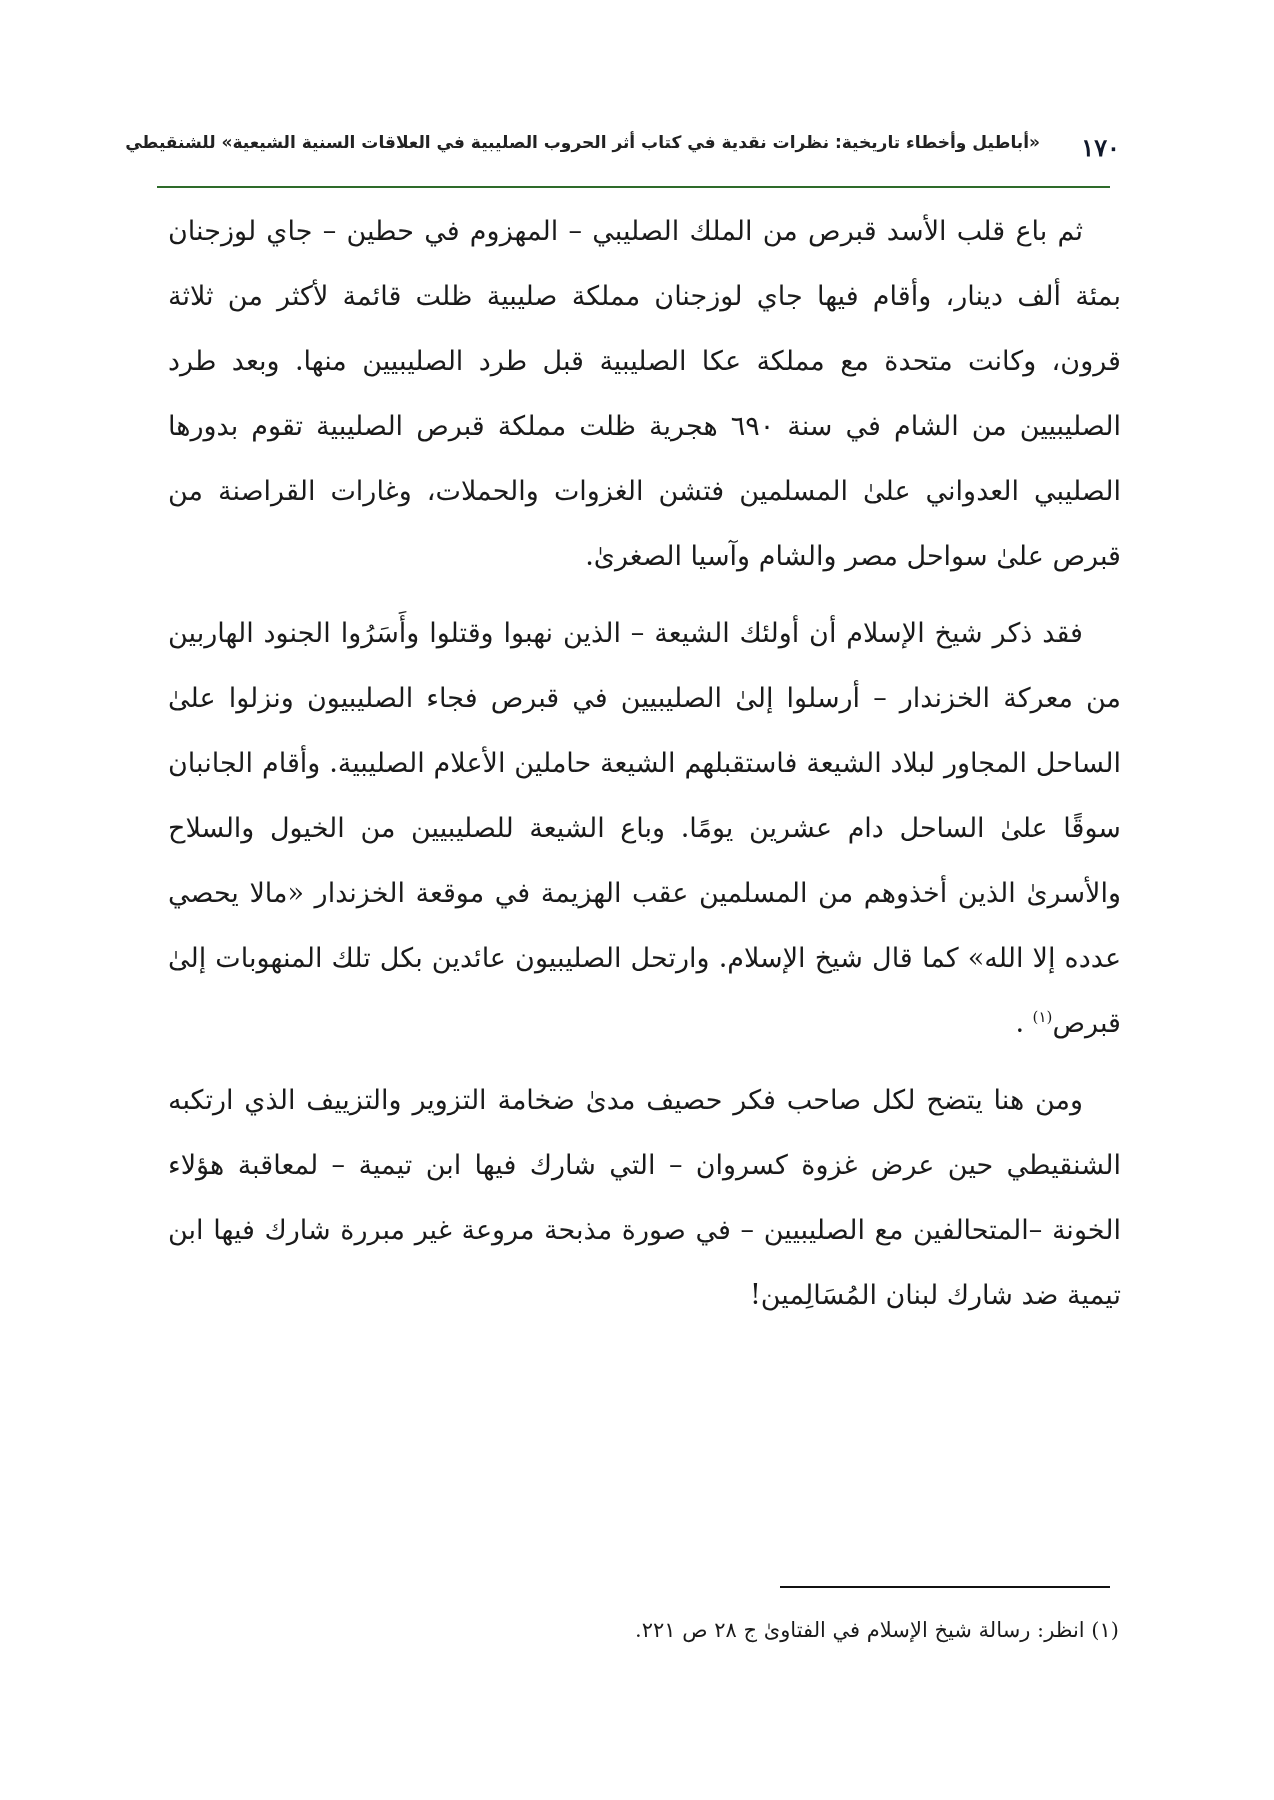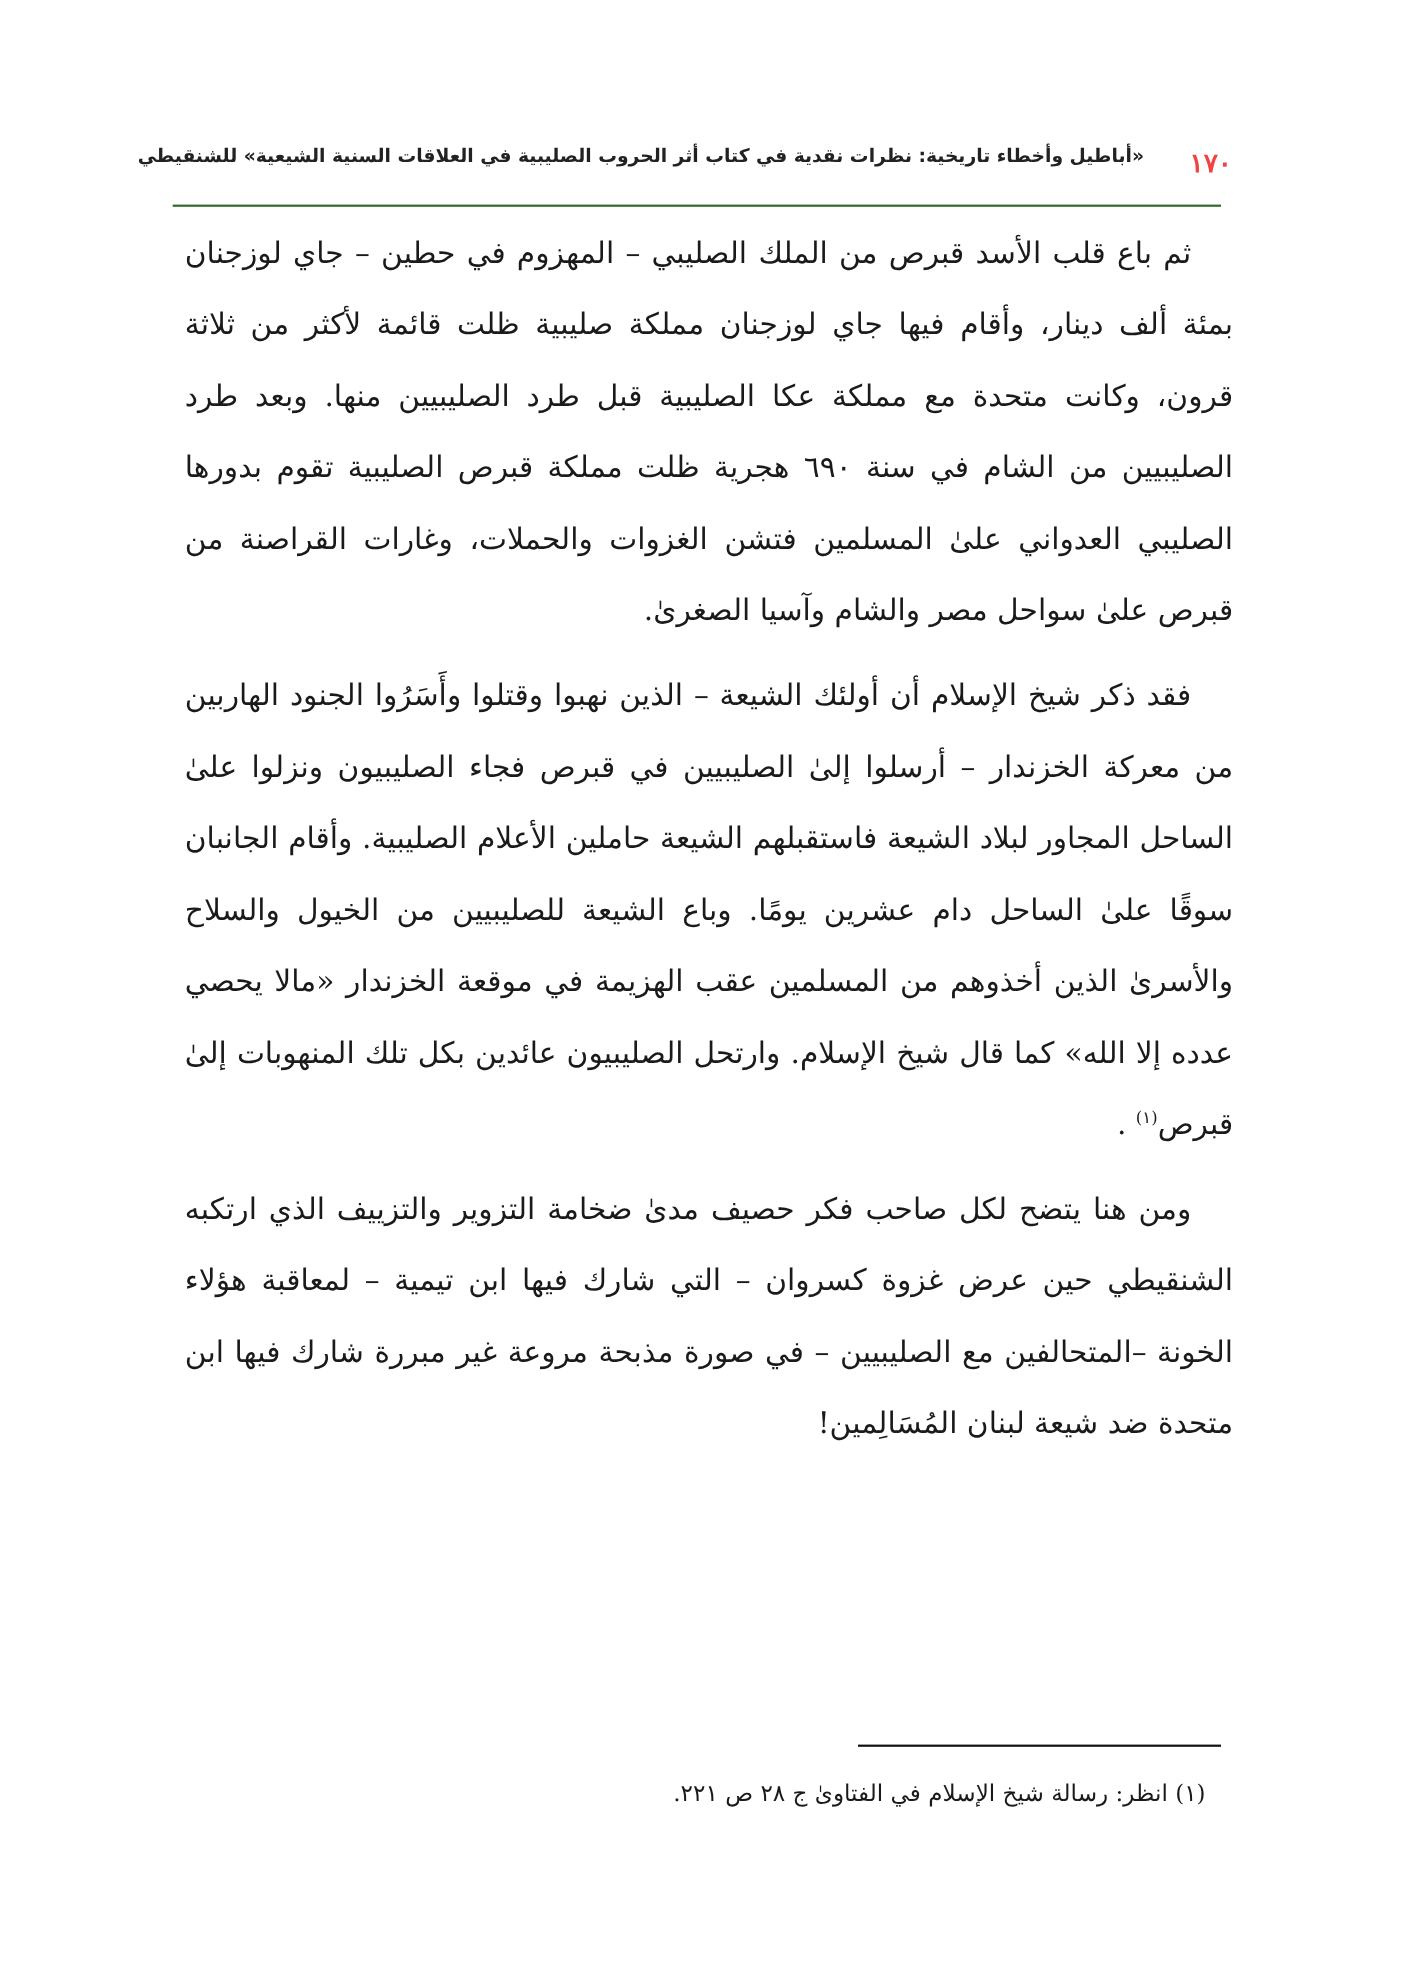--- a/index.html
+++ b/index.html
@@ -10,21 +10,21 @@
     }
     .page { position: absolute; left: 0; top: 0; width: 1274px; height: 1800px; }
 
     .running-head {
       position: absolute; left: 157px; top: 128px; width: 953px; height: 40px;
       direction: rtl;
     }
     .page-number {
       position: absolute; right: -10px; top: 6px;
       font-family: Liberation Sans, sans-serif; font-weight: bold;
-      font-size: 24px; color: #ef4444;
+      font-size: 24px; color: #0f172a;
     }
     .head-title {
       position: absolute; right: 70px; top: 4px;
       font-family: "DejaVu Sans", sans-serif; font-weight: bold;
       font-size: 17px; color: #222; white-space: nowrap;
     }
     .head-rule {
       position: absolute; left: 157px; top: 186px; width: 953px; height: 2px;
       background: #2e6b2a;
     }
@@ -35,38 +35,38 @@
       font-size: 27px; line-height: 65px; margin-left: 11px;
     }
     .body-text p { margin: 0 0 12px 0; text-indent: 38px; text-align-last: right; }
     sup.fn-ref { font-size: 15px; line-height: 0; }
 
     .fn-rule {
       position: absolute; left: 780px; top: 1586px; width: 330px; height: 2px;
       background: #111;
     }
     .footnote {
-      position: absolute; left: 143px; top: 1614px; width: 953px;
+      position: absolute; left: 166px; top: 1614px; width: 953px;
       direction: rtl; text-align: right;
       font-size: 21px; line-height: 32px; color: #1a1a1a;
     }
   </style>
 </head>
 <body>
 
 <div class="page">
 
   <div class="running-head">
     <span class="page-number">١٧٠</span>
     <span class="head-title">«أباطيل وأخطاء تاريخية: نظرات نقدية في كتاب أثر الحروب الصليبية في العلاقات السنية الشيعية» للشنقيطي</span>
   </div>
   <div class="head-rule"></div>
 
   <div class="body-text">
     <p>ثم باع قلب الأسد قبرص من الملك الصليبي – المهزوم في حطين – جاي لوزجنان بمئة ألف دينار، وأقام فيها جاي لوزجنان مملكة صليبية ظلت قائمة لأكثر من ثلاثة قرون، وكانت متحدة مع مملكة عكا الصليبية قبل طرد الصليبيين منها. وبعد طرد الصليبيين من الشام في سنة ٦٩٠ هجرية ظلت مملكة قبرص الصليبية تقوم بدورها الصليبي العدواني علىٰ المسلمين فتشن الغزوات والحملات، وغارات القراصنة من قبرص علىٰ سواحل مصر والشام وآسيا الصغرىٰ.</p>
     <p><span>فقد ذكر شيخ الإسلام أن أولئك الشيعة – الذين نهبوا وقتلوا وأَسَرُوا الجنود الهاربين من معركة الخزندار – أرسلوا إلىٰ الصليبيين في قبرص فجاء الصليبيون ونزلوا علىٰ الساحل المجاور لبلاد الشيعة فاستقبلهم الشيعة حاملين الأعلام الصليبية. وأقام الجانبان سوقًا علىٰ الساحل دام عشرين يومًا. وباع الشيعة للصليبيين من الخيول والسلاح والأسرىٰ الذين أخذوهم من المسلمين عقب الهزيمة في موقعة الخزندار «مالا يحصي عدده إلا الله» كما قال شيخ الإسلام. وارتحل الصليبيون عائدين بكل تلك المنهوبات إلىٰ قبرص</span><sup class="fn-ref">(١)</sup><span> .</span></p>
-    <p>ومن هنا يتضح لكل صاحب فكر حصيف مدىٰ ضخامة التزوير والتزييف الذي ارتكبه الشنقيطي حين عرض غزوة كسروان – التي شارك فيها ابن تيمية – لمعاقبة هؤلاء الخونة –المتحالفين مع الصليبيين – في صورة مذبحة مروعة غير مبررة شارك فيها ابن متحدة ضد شيعة لبنان المُسَالِمين!</p>
+    <p>ومن هنا يتضح لكل صاحب فكر حصيف مدىٰ ضخامة التزوير والتزييف الذي ارتكبه الشنقيطي حين عرض غزوة كسروان – التي شارك فيها ابن تيمية – لمعاقبة هؤلاء الخونة –المتحالفين مع الصليبيين – في صورة مذبحة مروعة غير مبررة شارك فيها ابن تيمية ضد شارك لبنان المُسَالِمين!</p>
   </div>
 
   <div class="fn-rule"></div>
   <div class="footnote">(١) انظر: رسالة شيخ الإسلام في الفتاوىٰ ج ٢٨ ص ٢٢١.</div>
 
 </div>
 
 </body></html>

